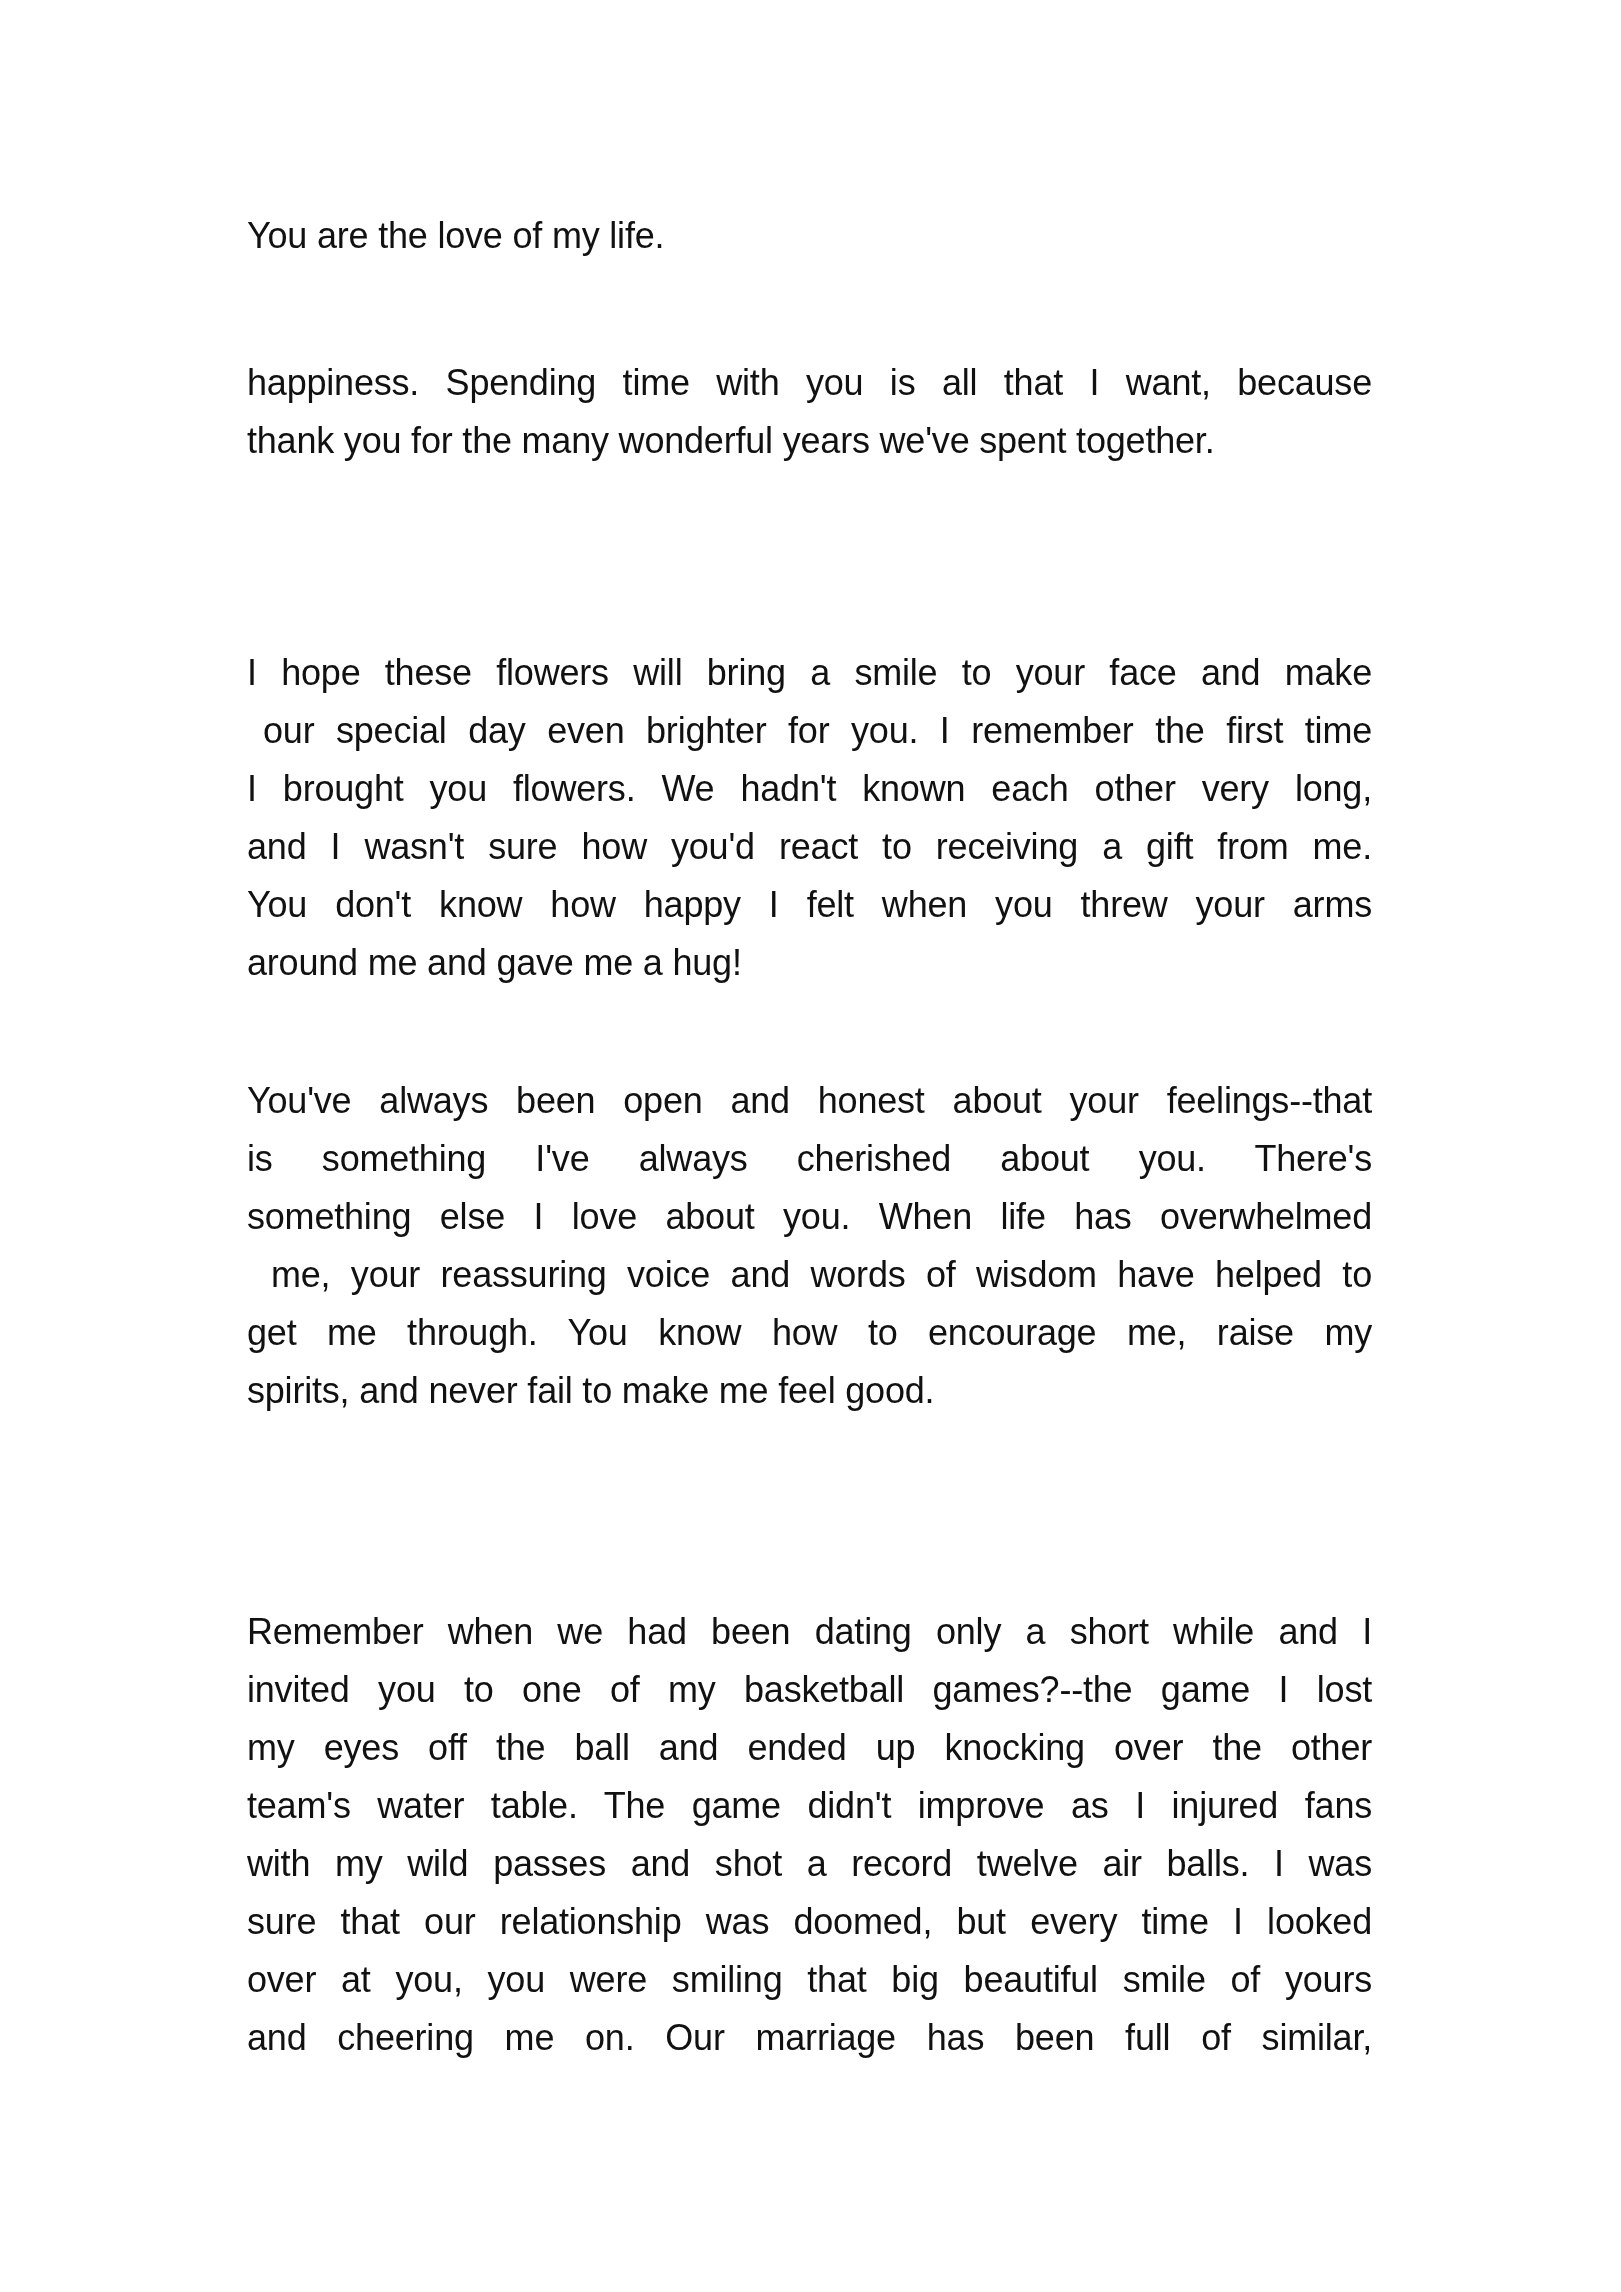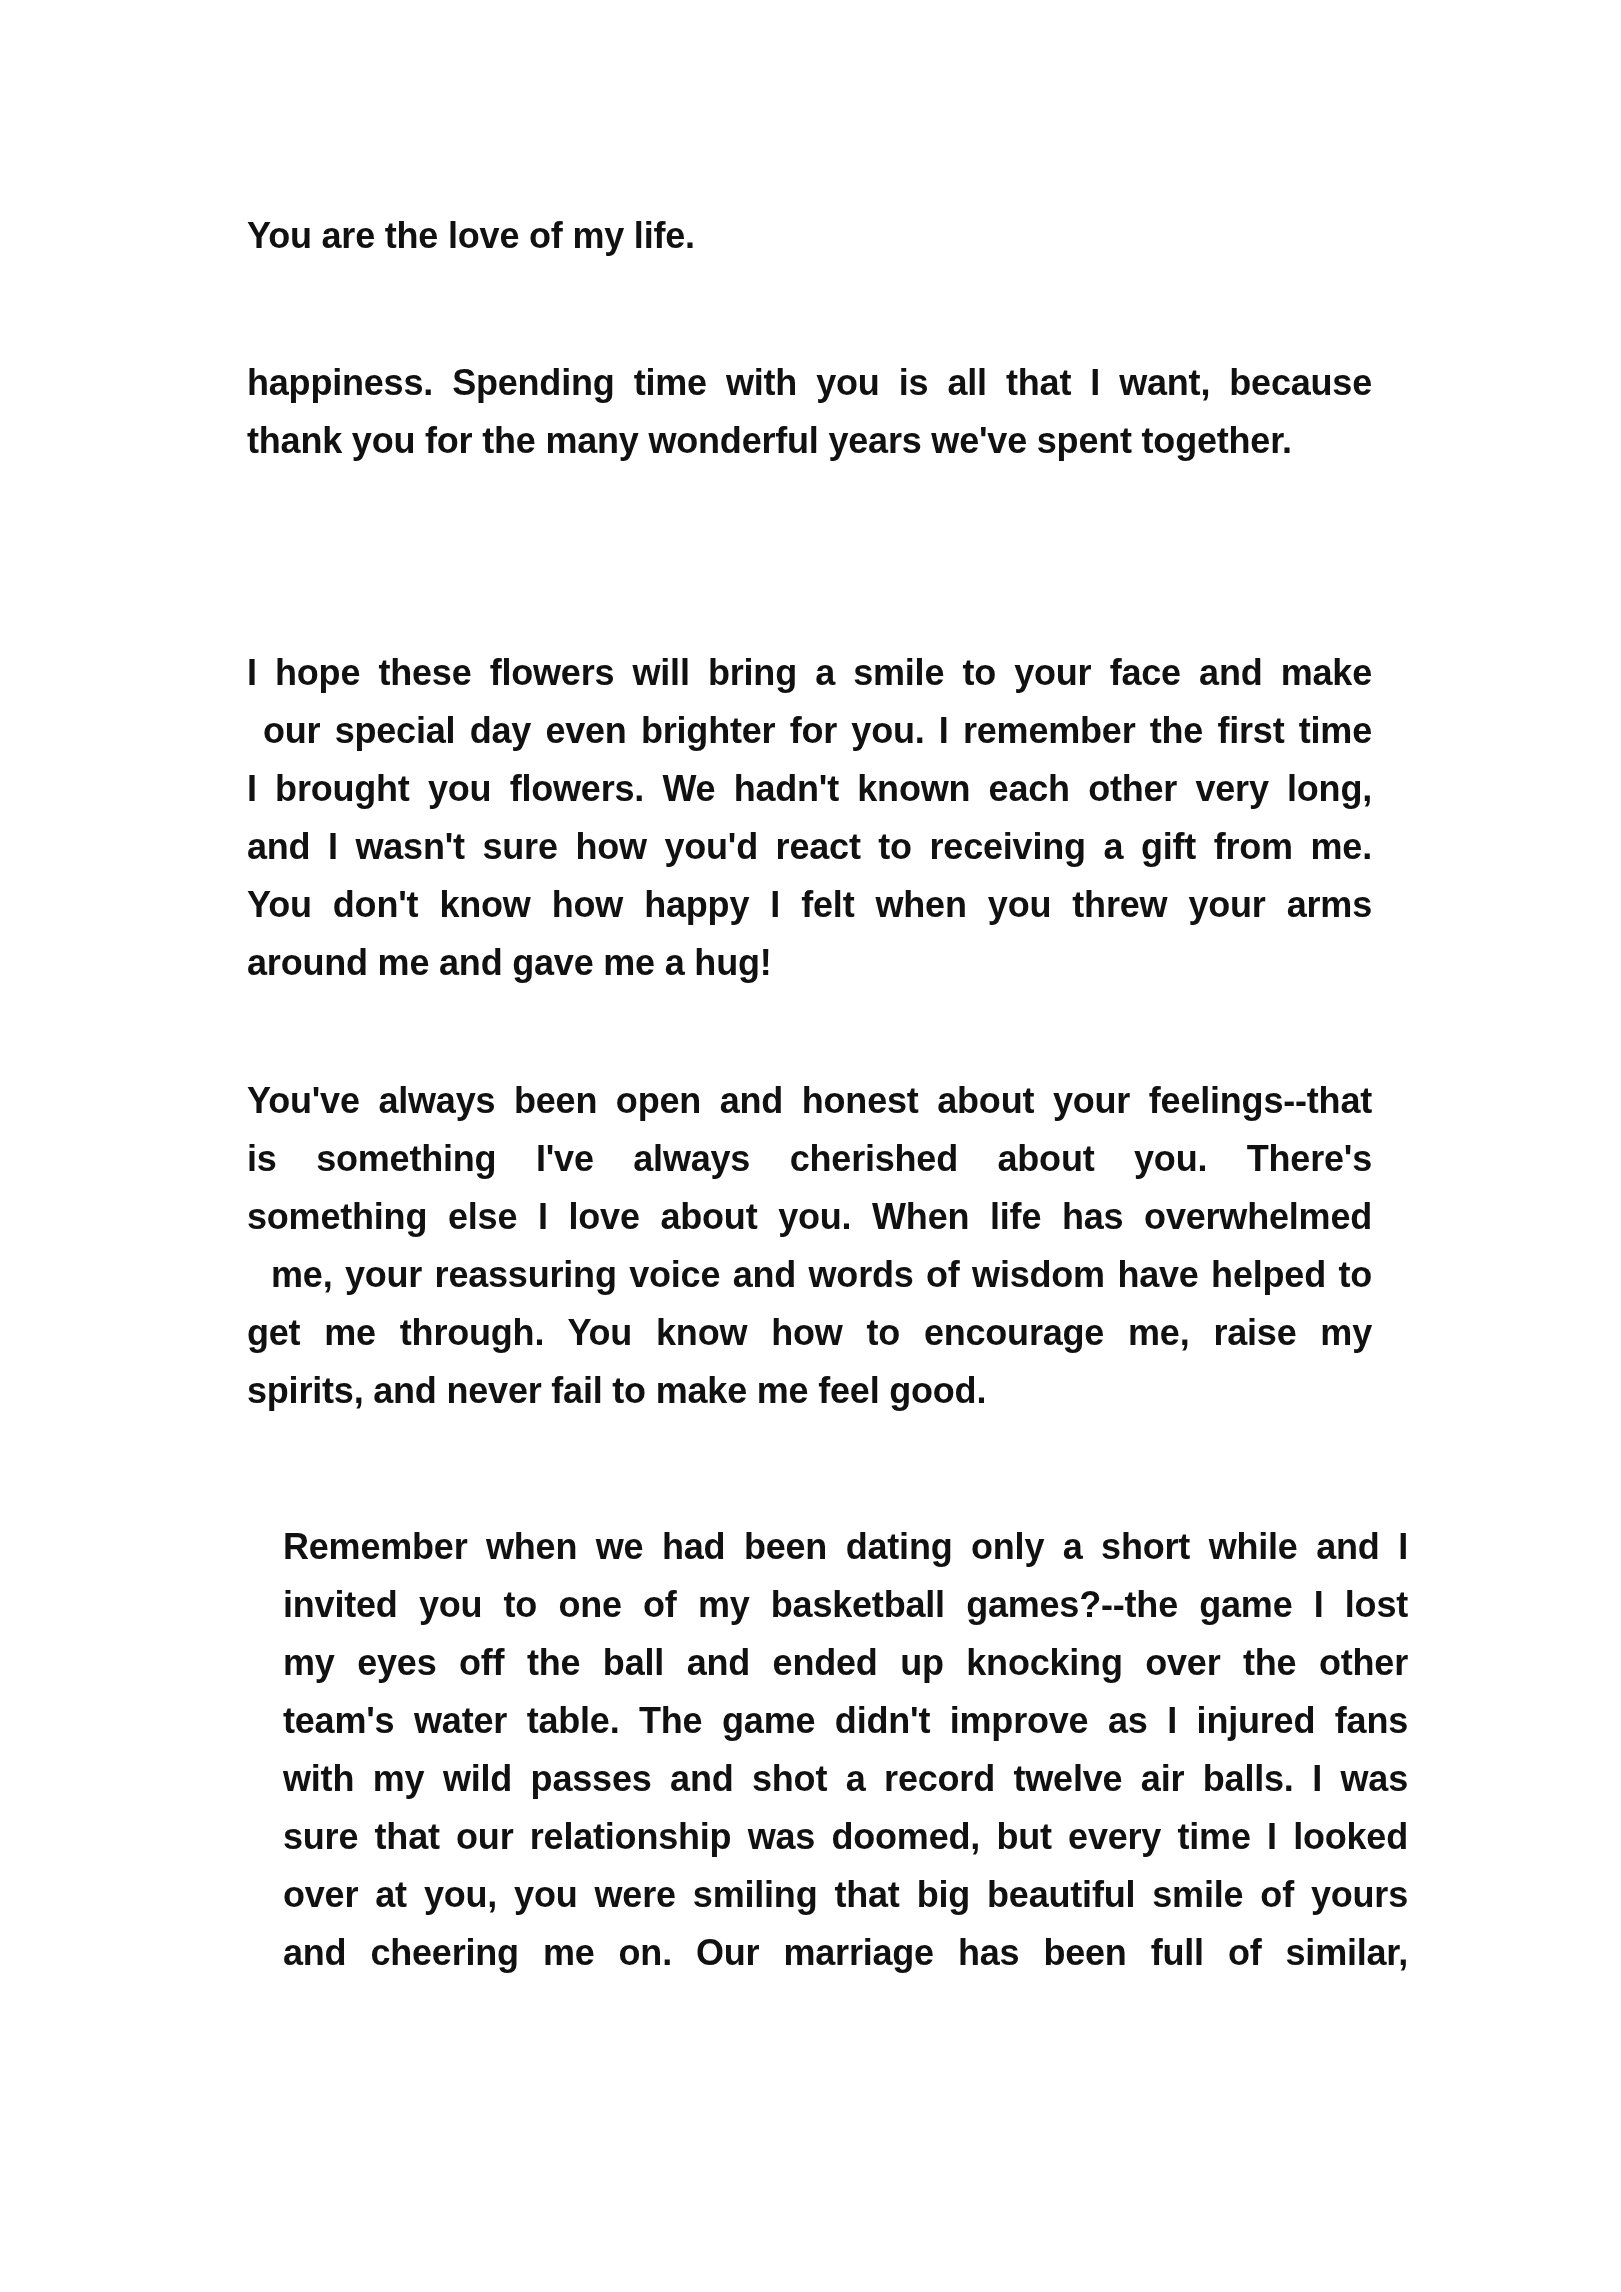--- a/index.html
+++ b/index.html
@@ -15,21 +15,20 @@
       font-family: "Liberation Sans", sans-serif;
       color: #111111;
     }
     .page {
       position: absolute;
       left: 0;
       top: 0;
       width: 1485px;
       height: 2293px;
       background: #ffffff;
-      font-weight: bold;
     }
     .para {
       position: absolute;
       left: 247px;
       width: 1125px;
     }
     .line {
       height: 58px;
       line-height: 58px;
       font-size: 36px;
@@ -68,21 +67,21 @@
 
   <div class="para" style="top:1072px;">
     <div class="line" style="white-space: nowrap;">You've always been open and honest about your feelings--that</div>
     <div class="line" style="white-space: nowrap;">is something I've always cherished about you. There's</div>
     <div class="line" style="white-space: nowrap;">something else I love about you. When life has overwhelmed</div>
     <div class="line" style="white-space: nowrap; margin-left: 24px;">me, your reassuring voice and words of wisdom have helped to</div>
     <div class="line" style="white-space: nowrap;">get me through. You know how to encourage me, raise my</div>
     <div class="line last" style="white-space: nowrap;">spirits, and never fail to make me feel good.</div>
   </div>
 
-  <div class="para" style="top:1518px;margin-left:36px;">
+  <div class="para" style="top:1603px;">
     <div class="line" style="white-space: nowrap;">Remember when we had been dating only a short while and I</div>
     <div class="line" style="white-space: nowrap;">invited you to one of my basketball games?--the game I lost</div>
     <div class="line" style="white-space: nowrap;">my eyes off the ball and ended up knocking over the other</div>
     <div class="line" style="white-space: nowrap;">team's water table. The game didn't improve as I injured fans</div>
     <div class="line" style="white-space: nowrap;">with my wild passes and shot a record twelve air balls. I was</div>
     <div class="line" style="white-space: nowrap;">sure that our relationship was doomed, but every time I looked</div>
     <div class="line" style="white-space: nowrap;">over at you, you were smiling that big beautiful smile of yours</div>
     <div class="line" style="white-space: nowrap;">and cheering me on. Our marriage has been full of similar,</div>
   </div>
 

